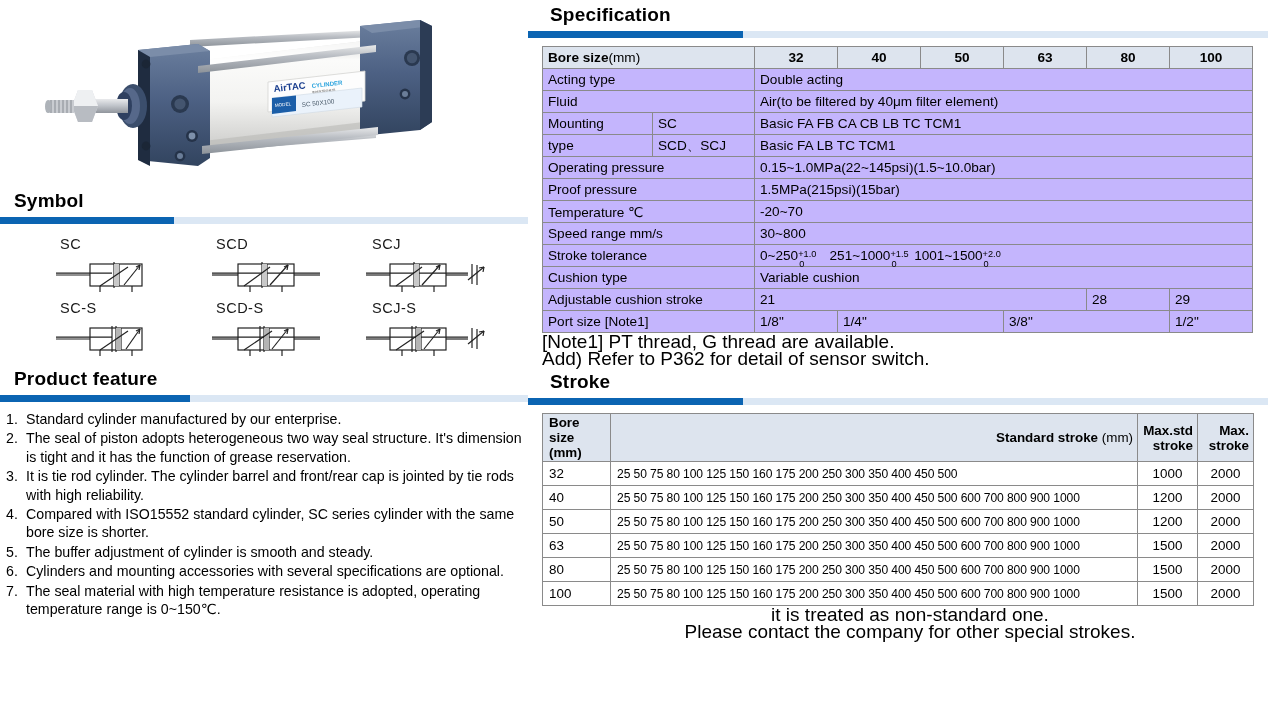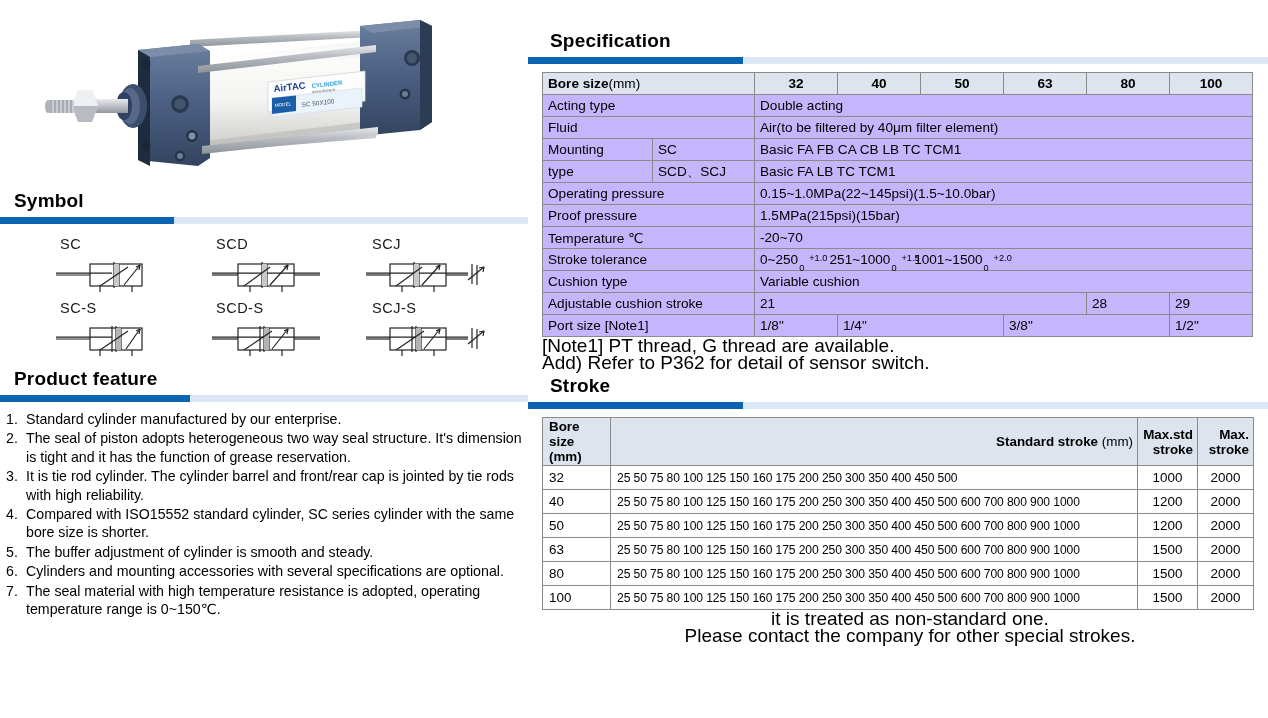--- a/index.html
+++ b/index.html
@@ -92,21 +92,21 @@
   .spec .ctr{text-align:left;}
   .spec .sub{text-align:left;}
   .unit{font-weight:normal;}
 
   .tol-wrap{display:inline-block;white-space:nowrap;}
   .tol{
     display:inline-block;position:relative;
     width:20px;height:1em;vertical-align:middle;
     font-size:9.2px;line-height:1;
   }
-  .tol .up{position:absolute;left:11px;top:-2px;}
+  .tol .up{position:absolute;left:0;top:-2px;}
   .tol .dn{position:absolute;left:1px;top:8px;}
 
   .note{
     font-size:19px;line-height:17px;margin-left:14px;
   }
   .note.ind{margin-left:24px;text-align:center;}
 
   
   .stroke{
     width:712px;margin-left:14px;
@@ -398,21 +398,21 @@
         <li><span class="feat-num">4.</span><span>Compared with ISO15552 standard cylinder, SC series cylinder with the same bore size is shorter.</span></li>
         <li><span class="feat-num">5.</span><span>The buffer adjustment of cylinder is smooth and steady.</span></li>
         <li><span class="feat-num">6.</span><span>Cylinders and mounting accessories with several specifications are optional.</span></li>
         <li><span class="feat-num">7.</span><span>The seal material with high temperature resistance is adopted, operating temperature range is 0~150℃.</span></li>
       </ul>
     </div>
   </div>
 
   <div class="col-right">
 
-    <div style="padding-top:4px;margin-top:26px;">
+    <div style="padding-top:4px;">
       <div class="sec-title small-ind">Specification</div>
       <div class="rule w29"></div>
 
       <table class="spec">
         <colgroup>
           <col style="width:110px">
             <col style="width:102px">
           <col style="width:83px">
             <col style="width:83px">
             <col style="width:83px">
@@ -452,20 +452,24 @@
             <td class="lbl" colspan="2">Operating pressure</td>
             <td class="ctr" colspan="6">0.15~1.0MPa(22~145psi)(1.5~10.0bar)</td>
           </tr>
           <tr>
             <td class="lbl" colspan="2">Proof pressure</td>
             <td class="ctr" colspan="6">1.5MPa(215psi)(15bar)</td>
           </tr>
           <tr>
             <td class="lbl" colspan="2">Temperature  ℃</td>
             <td class="ctr" colspan="6">-20~70</td>
+          </tr>
+          <tr>
+            <td class="lbl" colspan="2">Speed range  mm/s</td>
+            <td class="ctr" colspan="6">30~800</td>
           </tr>
           <tr>
             <td class="lbl" colspan="2">Stroke tolerance</td>
             <td class="ctr" colspan="6">
               <span class="tol-wrap"><span>0~250</span><span class="tol"><span class="up">+1.0</span><span class="dn">0</span></span></span>
               &nbsp;
               <span class="tol-wrap"><span>251~1000</span><span class="tol"><span class="up">+1.5</span><span class="dn">0</span></span></span>
               <span class="tol-wrap"><span>1001~1500</span><span class="tol"><span class="up">+2.0</span><span class="dn">0</span></span></span>
             </td>
           </tr>

